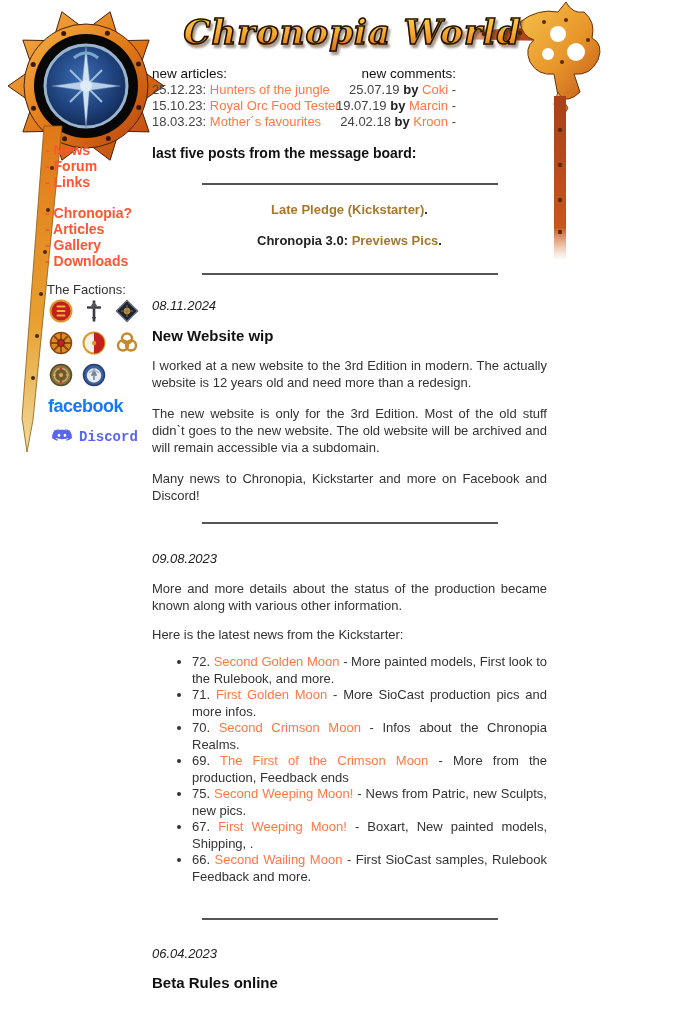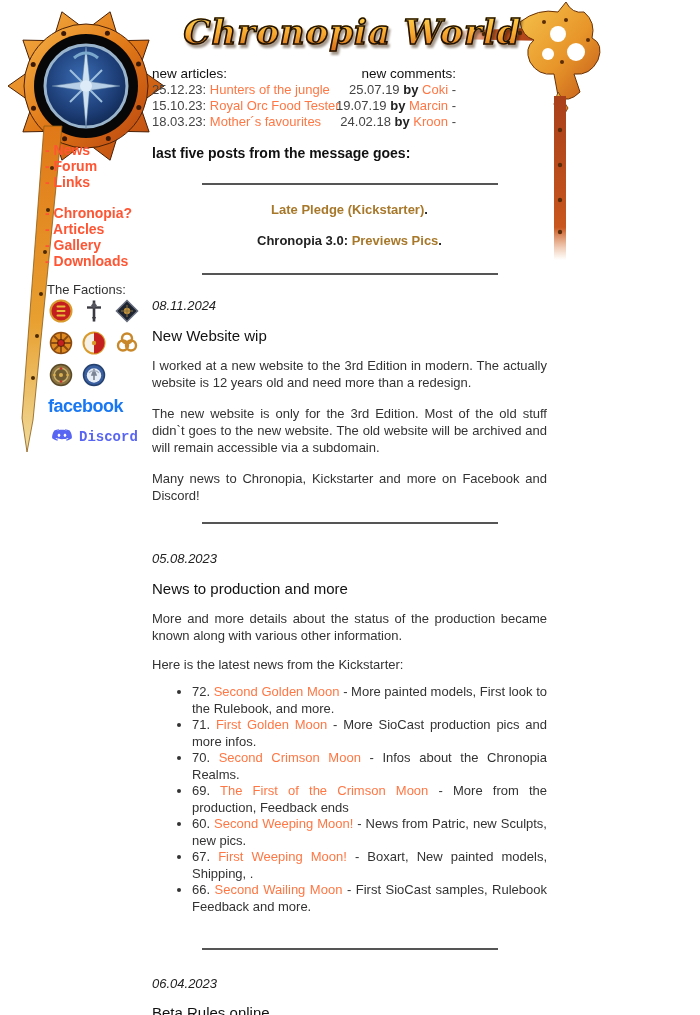--- a/index.html
+++ b/index.html
@@ -44,21 +44,21 @@
   .bheading{font-weight:bold;color:#111;font-size:14px;margin:0;}
   .rule{height:2px;background:#555;width:296px;margin:0 auto;}
   .rule1{margin-top:21px;}  .rule2{margin-top:24px;}
   .rule3{margin-top:18px;}  .rule4{margin-top:33px;}
   .bpost{text-align:center;margin:16px 0 0;font-weight:bold;color:#222;}
   .bpost2{margin-top:14px;}
   .glink{color:#a8782a;font-weight:bold;}
   .bprefix{font-weight:bold;color:#222;}
   .ndate{text-align:left;font-style:italic;color:#222;margin:22px 0 0;}
   .ndate2{margin-top:26px;} .ndate3{margin-top:25px;}
-  .nhead{font-size:15px;font-weight:normal;color:#111;margin:13px 0 0;}
+  .nhead{font-size:15px;font-weight:bold;color:#111;margin:13px 0 0;}
   .nhead3{margin-top:12px;}
   .npar{text-align:justify;margin:13px 0 0;}
   .npar-b{margin-top:14px;}
   .intro{margin-top:12px;}
   ul.klist{margin:11px 0 0;padding:0 0 0 40px;line-height:16.5px;}
   ul.klist li{text-align:justify;}
 </style>
 </head>
 <body>
 
@@ -240,48 +240,47 @@
 
   <div id="facebook">facebook</div>
   <div id="discord">
     <svg width="24" height="18" viewBox="0 0 28 20">
       <path fill="#5865f2" d="M23 2.5C21.3 1.7 19.5 1.2 17.6 1l-.3.6c2 .5 3 1.2 3 1.2-1.7-.8-3.6-1.3-6.3-1.3S9.4 2 7.7 2.8c0 0 1-.7 3-1.2L10.4 1C8.5 1.2 6.7 1.7 5 2.5 2.9 5.6 2.3 8.6 2.5 11.6c2 1.5 4 2.4 6 2.9l.9-1.3c-1.1-.3-2.1-.8-3-1.4l.7-.5c1.8.9 3.9 1.4 6.9 1.4s5.1-.5 6.9-1.4l.7.5c-.9.6-1.9 1.1-3 1.4l.9 1.3c2-.5 4-1.4 6-2.9.3-3-.4-6-2.5-9.1zM10.5 9.9c-.9 0-1.6-.8-1.6-1.8s.7-1.8 1.6-1.8 1.6.8 1.6 1.8-.7 1.8-1.6 1.8zm7 0c-.9 0-1.6-.8-1.6-1.8s.7-1.8 1.6-1.8 1.6.8 1.6 1.8-.7 1.8-1.6 1.8z"></path>
     </svg>
     <span>Discord</span>
   </div>
 
   <div id="main">
-    <p class="bheading">last five posts from the message goes:</p>
+    <p class="bheading">last five posts from the message board:</p>
 
     <div class="rule rule1"></div>
 
     <p class="bpost"><a class="glink">Late Pledge (Kickstarter)</a><span>.</span></p>
     <p class="bpost bpost2"><span class="bprefix">Chronopia 3.0: </span><a class="glink">Previews Pics</a><span>.</span></p>
 
     <div class="rule rule2"></div>
 
     <p class="ndate">08.11.2024</p>
     <p class="nhead">New Website wip</p>
     <p class="npar">I worked at a new website to the 3rd Edition in modern. The actually website is 12 years old and need more than a redesign.</p>
     <p class="npar npar-b">The new website is only for the 3rd Edition. Most of the old stuff didn`t goes to the new website. The old website will be archived and will remain accessible via a subdomain.</p>
     <p class="npar npar-b">Many news to Chronopia, Kickstarter and more on Facebook and Discord!</p>
 
     <div class="rule rule3"></div>
 
-    <p class="ndate ndate2">05.08.2023</p>
-    <p class="nhead">News to production and more</p>
+    <p class="ndate ndate2">09.08.2023</p>
     <p class="npar">More and more details about the status of the production became known along with various other information.</p>
     <p class="npar intro">Here is the latest news from the Kickstarter:</p>
 
     <ul class="klist">
       <li><span class="knum">72. </span><a class="olink">Second Golden Moon</a><span> - More painted models, First look to the Rulebook, and more.</span></li>
       <li><span class="knum">71. </span><a class="olink">First Golden Moon</a><span> - More SioCast production pics and more infos.</span></li>
       <li><span class="knum">70. </span><a class="olink">Second Crimson Moon</a><span> - Infos about the Chronopia Realms.</span></li>
       <li><span class="knum">69. </span><a class="olink">The First of the Crimson Moon</a><span> - More from the production, Feedback ends</span></li>
-      <li><span class="knum">60. </span><a class="olink">Second Weeping Moon!</a><span> - News from Patric, new Sculpts, new pics.</span></li>
+      <li><span class="knum">75. </span><a class="olink">Second Weeping Moon!</a><span> - News from Patric, new Sculpts, new pics.</span></li>
       <li><span class="knum">67. </span><a class="olink">First Weeping Moon!</a><span> - Boxart, New painted models, Shipping, .</span></li>
       <li><span class="knum">66. </span><a class="olink">Second Wailing Moon</a><span> - First SioCast samples, Rulebook Feedback and more.</span></li>
     </ul>
 
     <div class="rule rule4"></div>
 
     <p class="ndate ndate3">06.04.2023</p>
     <p class="nhead nhead3">Beta Rules online</p>
   </div>
 

